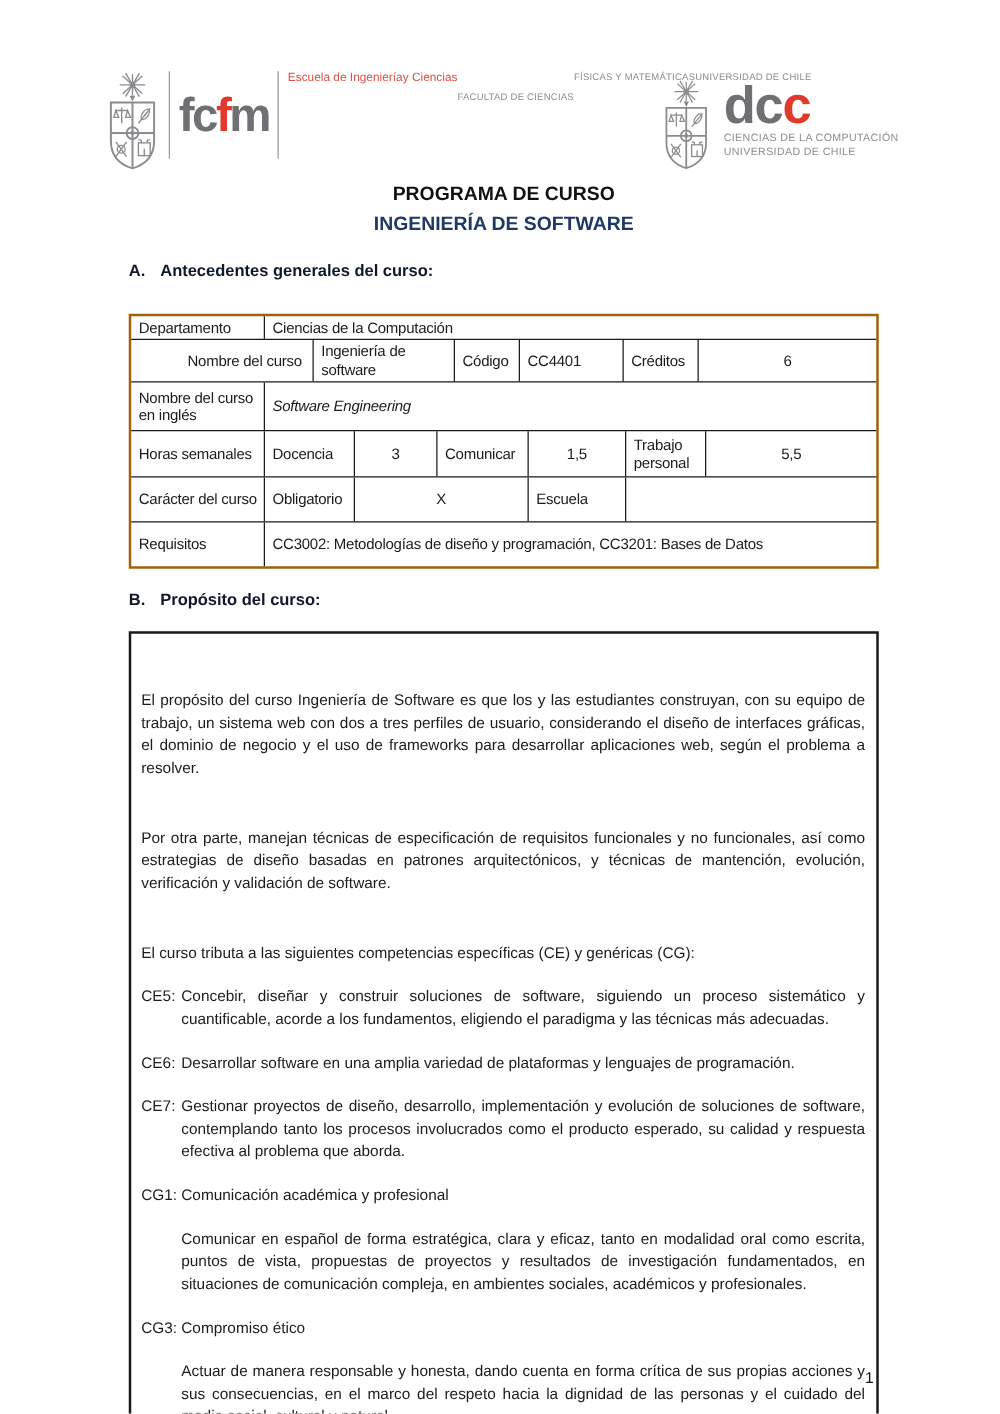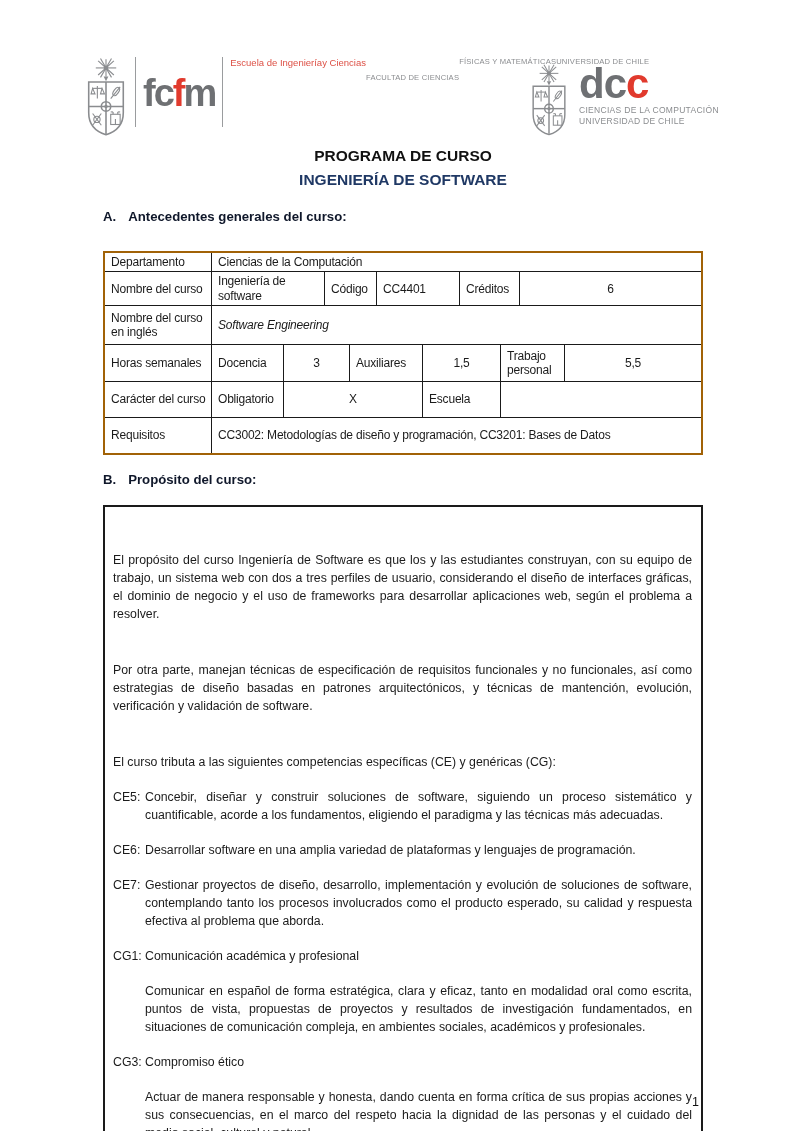--- a/index.html
+++ b/index.html
@@ -37,21 +37,21 @@
 
   
   .info-table { position:absolute; left:103px; top:251px; width:600px;
                 border:2px solid #a16207; font-size:12px; letter-spacing:-0.2px; line-height:1.2; }
   .t-row { display:grid; border-bottom:1px solid #1a1a1a; }
   .t-row:last-child { border-bottom:none; }
   .r1,.r3,.r6 { grid-template-columns:107px 1fr; }
   .r2 { grid-template-columns:107px 113px 52px 83px 60px 1fr; }
   .r4 { grid-template-columns:107px 72px 66px 73px 78px 64px 1fr; }
   .r5 { grid-template-columns:107px 72px 139px 78px 1fr; }
-  .r1 { min-height:19px; } .r2 { min-height:33px; } .r3 { min-height:39px; }
+  .r1 { min-height:19px; } .r2 { min-height:33px;padding-left:39px; } .r3 { min-height:39px; }
   .r4 { min-height:37px; } .r5 { min-height:36px; } .r6 { min-height:35px; }
   .cell { border-right:1px solid #1a1a1a; padding:2px 6px; display:flex; align-items:center; }
   .cell:last-child { border-right:none; }
   .cell.center { justify-content:center; text-align:center; }
   .cell.italic { font-style:italic; }
   .nowrap { white-space:nowrap; }
 
   
   .purpose-box { position:absolute; left:103px; top:505px; width:600px; min-height:582px;
                  border:2px solid #1a1a1a; padding:6px 9px 8px 8px;
@@ -181,21 +181,21 @@
       <div class="cell center">6</div>
     </div>
     <div class="t-row r3">
       <div class="cell">Nombre del curso en inglés</div>
       <div class="cell italic">Software Engineering</div>
     </div>
     <div class="t-row r4">
       <div class="cell nowrap">Horas semanales</div>
       <div class="cell">Docencia</div>
       <div class="cell center">3</div>
-      <div class="cell">Auxiliares</div>
+      <div class="cell">Comunicar</div>
       <div class="cell center">1,5</div>
       <div class="cell">Trabajo personal</div>
       <div class="cell center">5,5</div>
     </div>
     <div class="t-row r5">
       <div class="cell nowrap">Carácter del curso</div>
       <div class="cell">Obligatorio</div>
       <div class="cell center">X</div>
       <div class="cell">Escuela</div>
       <div class="cell"></div>

